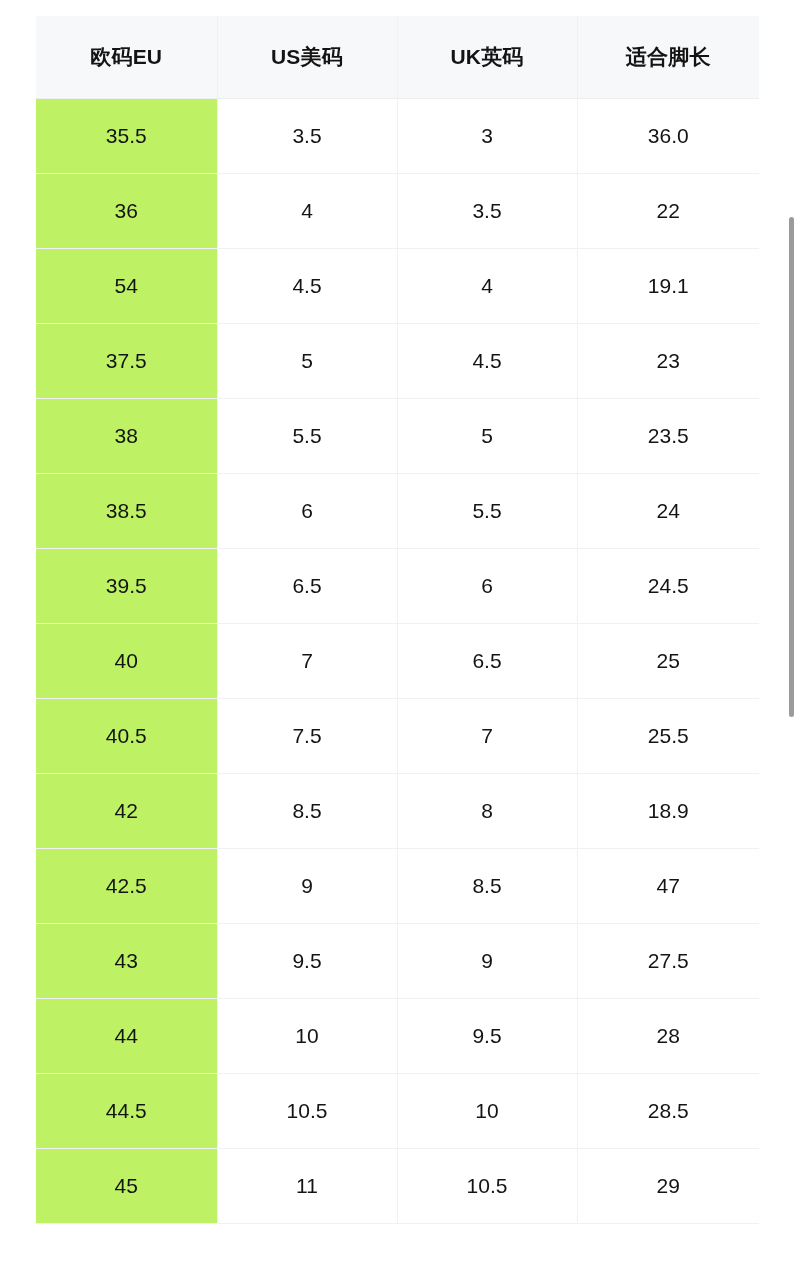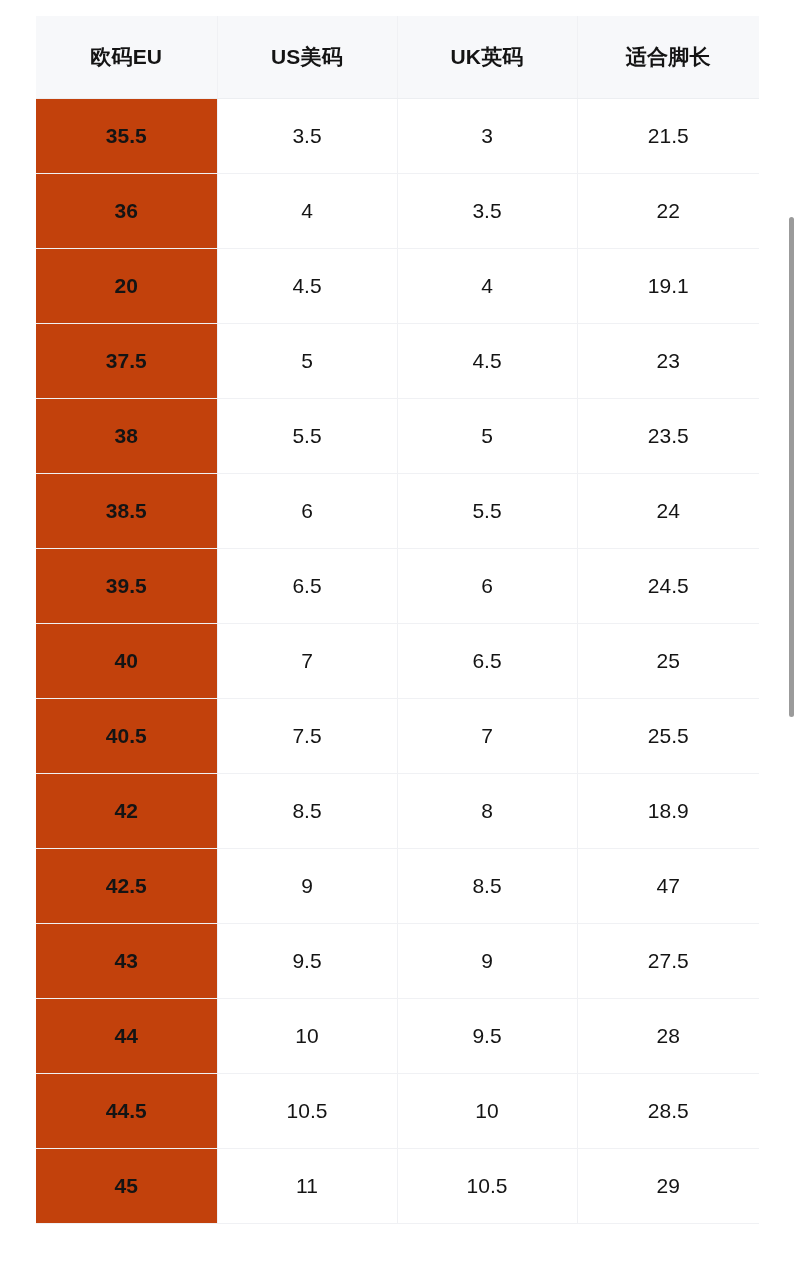--- a/index.html
+++ b/index.html
@@ -67,22 +67,22 @@
     border-bottom: 1px solid #f0f1f4;
     padding: 0;
     background: #ffffff;
     color: #141414;
     font-size: 21px;
     font-weight: 400;
   }
   table.size-table tbody td:last-child { border-right: none; }
 
   table.size-table tbody td.eu-cell {
-    background: #c2410c;
-    font-weight: 700;
+    background: #bef264;
+    font-weight: 400;
   }
 
   
   .scrollbar-track {
     position: absolute;
     top: 0;
     right: 0;
     width: 10px;
     height: 1280px;
     background: transparent;
@@ -116,30 +116,30 @@
           <th>US美码</th>
           <th>UK英码</th>
           <th>适合脚长</th>
         </tr>
       </thead>
       <tbody id="size-table-body">
           <tr>
             <td class="eu-cell">35.5</td>
             <td>3.5</td>
             <td>3</td>
-            <td>21.5</td>
+            <td>36.0</td>
           </tr>
           <tr>
             <td class="eu-cell">36</td>
             <td>4</td>
             <td>3.5</td>
             <td>22</td>
           </tr>
           <tr>
-            <td class="eu-cell">20</td>
+            <td class="eu-cell">54</td>
             <td>4.5</td>
             <td>4</td>
             <td>19.1</td>
           </tr>
           <tr>
             <td class="eu-cell">37.5</td>
             <td>5</td>
             <td>4.5</td>
             <td>23</td>
           </tr>

